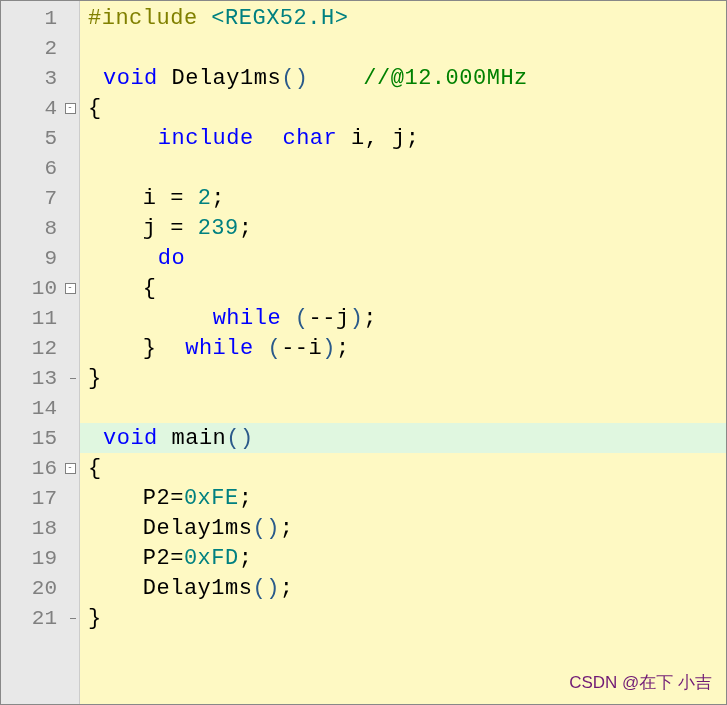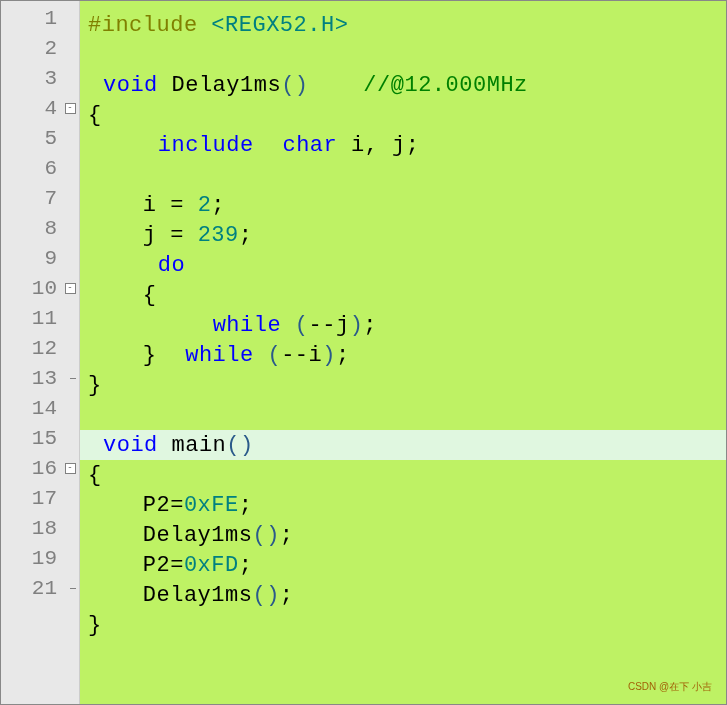--- a/index.html
+++ b/index.html
@@ -83,22 +83,22 @@
     .fold-corner {
       position: absolute;
       left: 50%;
       top: 50%;
       width: 6px;
       height: 1px;
       background: #808080;
     }
     .code-area {
       flex: 1;
-      background: #bef264;
-      padding-top: 9px;
+      background: #fef9c3;
+      padding-top: 2px;
       position: relative;
     }
     .code-line {
       height: 30px;
       display: flex;
       align-items: center;
       padding-left: 8px;
       white-space: pre;
       font-family: "Courier New", "SimSun", monospace;
       letter-spacing: 0.5px;
@@ -110,22 +110,22 @@
     .tk-preproc { color: #808000; }
     .tk-include { color: #008080; text-align: center; }
     .tk-comment { color: #008000; }
     .tk-number { color: #008080; }
     .tk-paren { color: #2a5a8a; }
     .tk-text { color: #000000; text-align: center; }
     .watermark {
       position: absolute;
       right: 14px;
       bottom: 10px;
-      color: #a16207;
-      font-size: 10px;
+      color: #701a75;
+      font-size: 17px;
       font-family: "SimSun", sans-serif;
       margin-top: 8px;
     }
   </style>
 </head>
 <body>
 
 <div class="editor">
   <div class="gutter" id="gutter">
       <div class="line-row">
@@ -225,20 +225,26 @@
         </div>
       </div>
       <div class="line-row">
         <div class="line-num">18</div>
         <div class="fold-col">
           <div class="fold-line full"></div>
         </div>
       </div>
       <div class="line-row">
         <div class="line-num">19</div>
+        <div class="fold-col">
+          <div class="fold-line full"></div>
+        </div>
+      </div>
+      <div class="line-row">
+        <div class="line-num">20</div>
         <div class="fold-col">
           <div class="fold-line full"></div>
         </div>
       </div>
       <div class="line-row">
         <div class="line-num">21</div>
         <div class="fold-col">
           <div class="fold-line top-half"></div>
           <div class="fold-corner"></div>
         </div>

